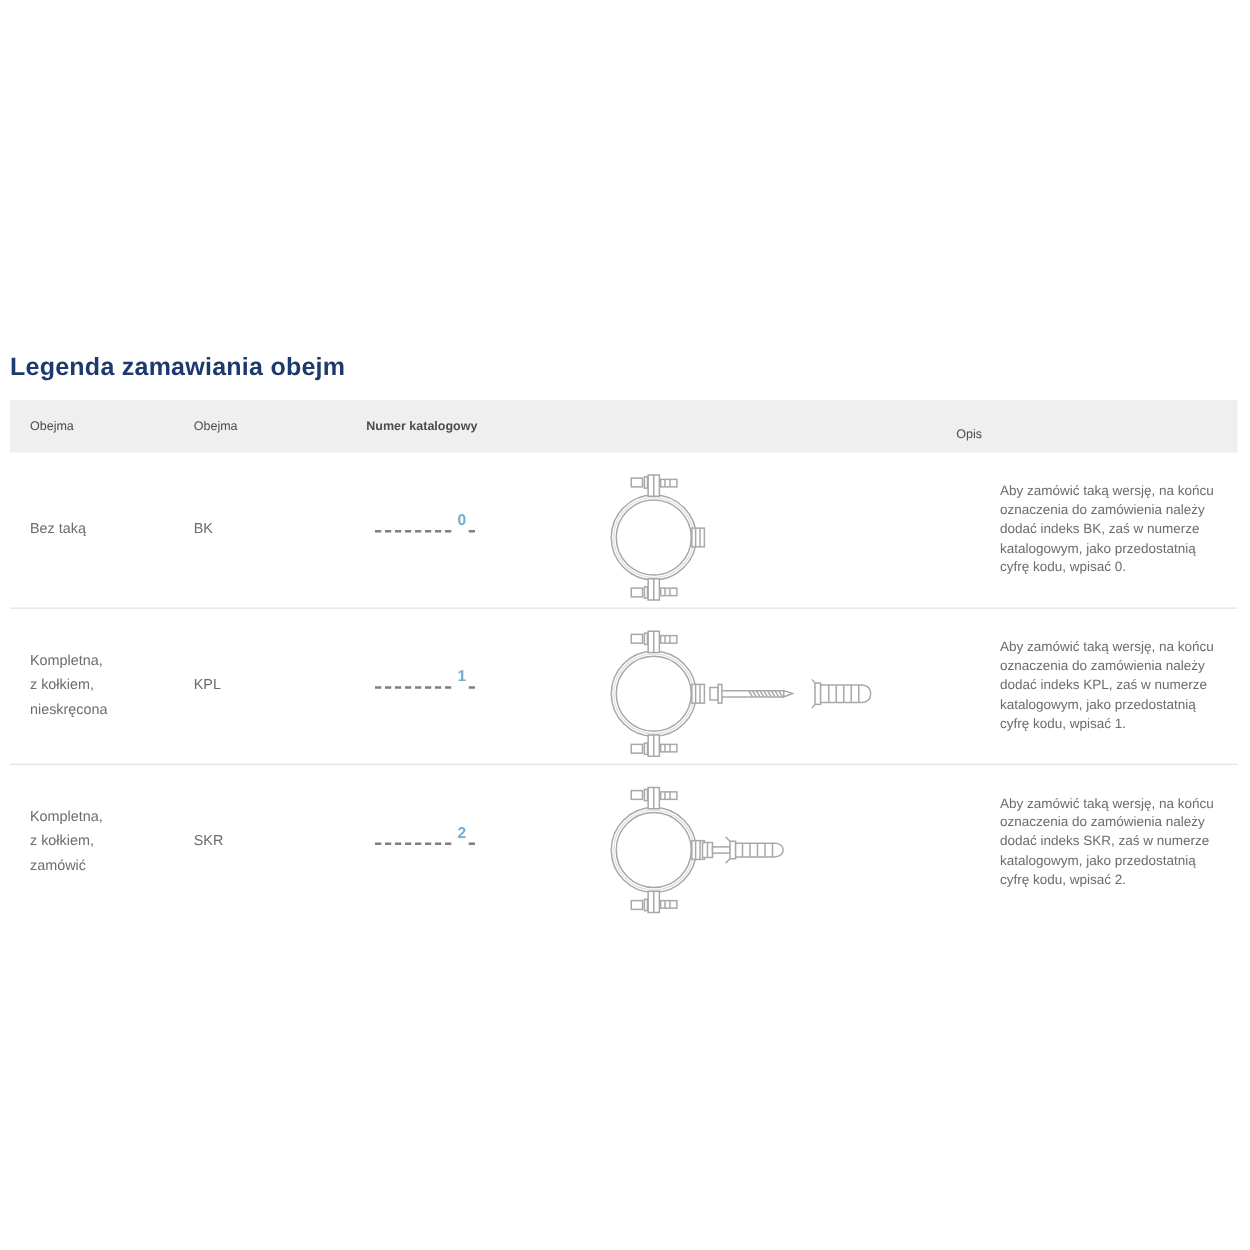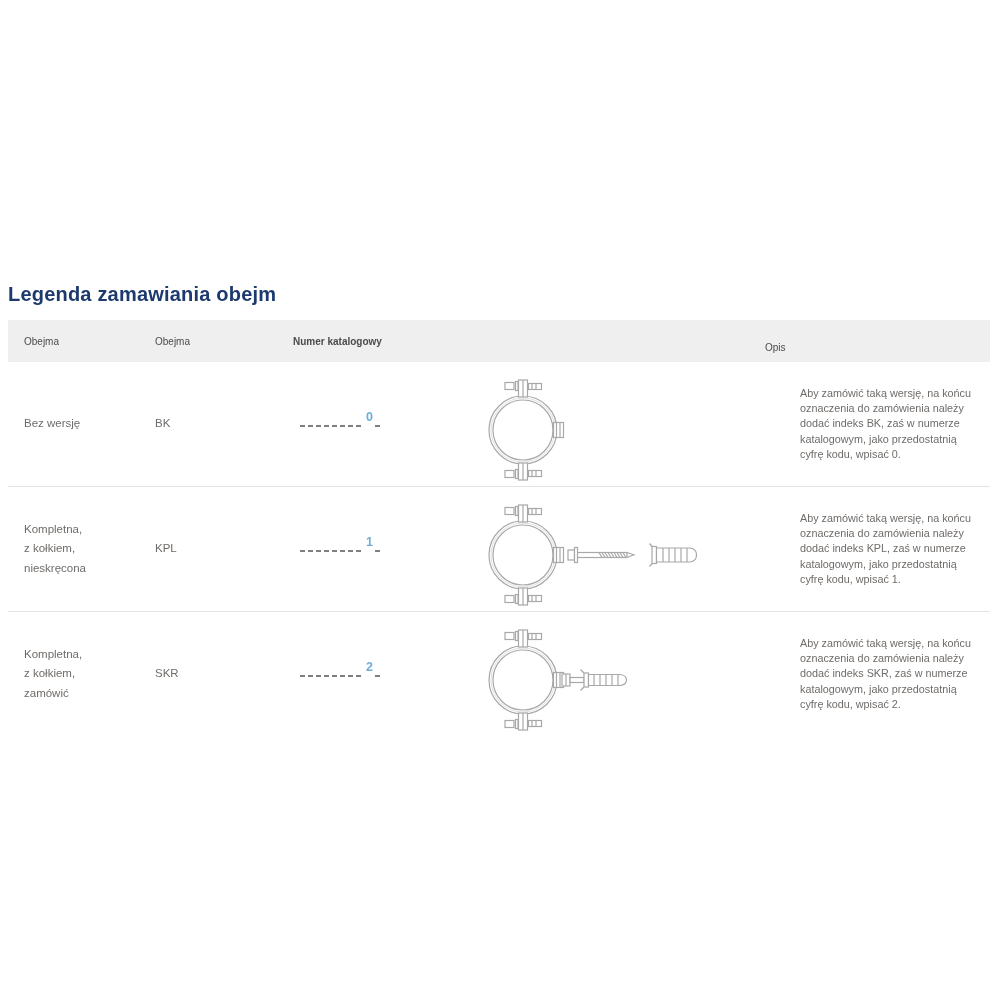--- a/index.html
+++ b/index.html
@@ -107,21 +107,21 @@
     <div class="c-obejma">Obejma</div>
     <div class="c-indeks">Obejma</div>
     <div class="c-numer">Numer katalogowy</div>
     <div class="c-image">
       <span class="opis-header">Opis</span>
     </div>
   </div>
 
   <div class="trow">
     <div class="c-obejma">
-      <span class="obejma-line">Bez wersję</span>
+      <span class="obejma-line">Bez taką</span>
       <span class="obejma-line"></span>
       <span class="obejma-line"></span>
     </div>
     <div class="c-indeks">BK</div>
     <div class="c-numer">
       <span class="catalog">
         <i class="dash"></i>
           <i class="dash"></i>
           <i class="dash"></i>
           <i class="dash"></i>

